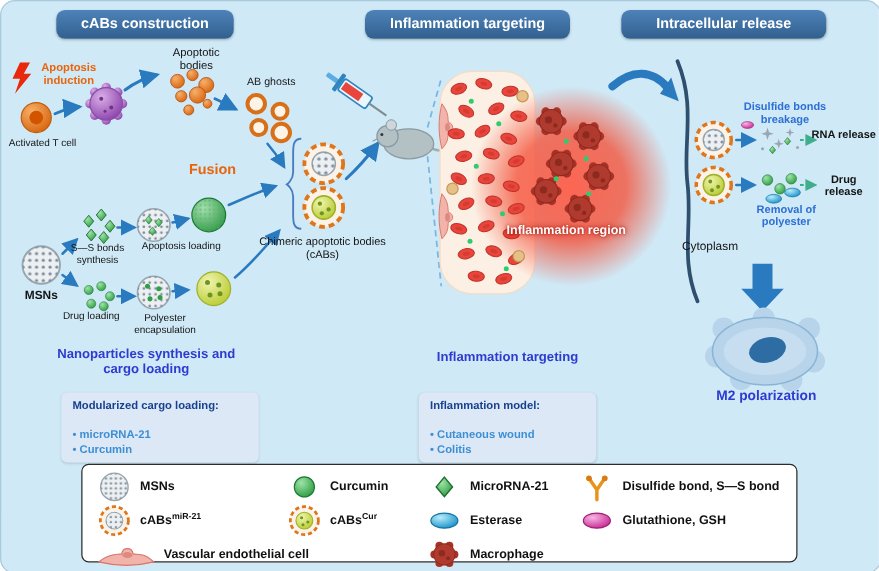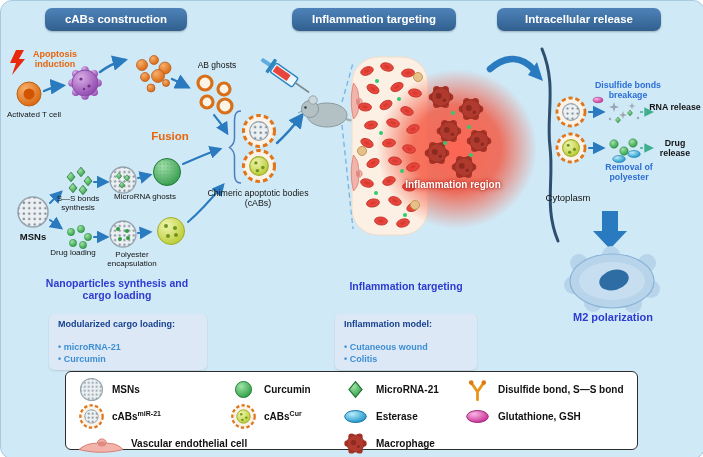--- a/index.html
+++ b/index.html
@@ -351,25 +351,26 @@
       </g>
     </g>
   </svg>
 
   <div class="banner" style="left:44px;width:142px;top:7px">cABs construction</div>
   <div class="banner" style="left:291px;width:164px;top:7px">Inflammation targeting</div>
   <div class="banner" style="left:496px;width:164px;top:7px">Intracellular release</div>
 
   <div class="lbl b orange" style="left:22px;top:48px;width:64px">Apoptosis induction</div>
   <div class="lbl nw" style="left:0px;top:109px;width:66px;font-size:8px">Activated T cell</div>
+  <div class="lbl" style="left:124px;top:36px;width:64px">Apoptotic bodies</div>
   <div class="lbl" style="left:189px;top:60px;width:54px;font-size:8.5px">AB ghosts</div>
   <div class="lbl b orange" style="left:143px;top:129px;width:52px;font-size:11.5px">Fusion</div>
   <div class="lbl b" style="left:12px;top:231px;width:40px;font-size:9.5px">MSNs</div>
   <div class="lbl" style="left:42px;top:193px;width:70px;font-size:8px">S—S bonds synthesis</div>
-  <div class="lbl" style="left:112px;top:191px;width:64px;font-size:8px">MicroRNA ghosts</div>
+  <div class="lbl" style="left:112px;top:191px;width:64px;font-size:8px">Apoptosis loading</div>
   <div class="lbl" style="left:48px;top:247px;width:48px;font-size:8px">Drug loading</div>
   <div class="lbl" style="left:94px;top:249px;width:74px;font-size:8px">Polyester encapsulation</div>
   <div class="lbl b blue" style="left:32px;top:277px;width:168px;font-size:10.5px">Nanoparticles synthesis and cargo loading</div>
   <div class="lbl" style="left:206px;top:187px;width:102px;font-size:8.8px">Chimeric apoptotic bodies (cABs)</div>
   <div class="infobox" style="left:48px;top:313px;width:158px">
     <div class="bt">Modularized cargo loading:</div>
     <div class="bi">microRNA-21</div>
     <div class="bi">Curcumin</div>
   </div>
 

